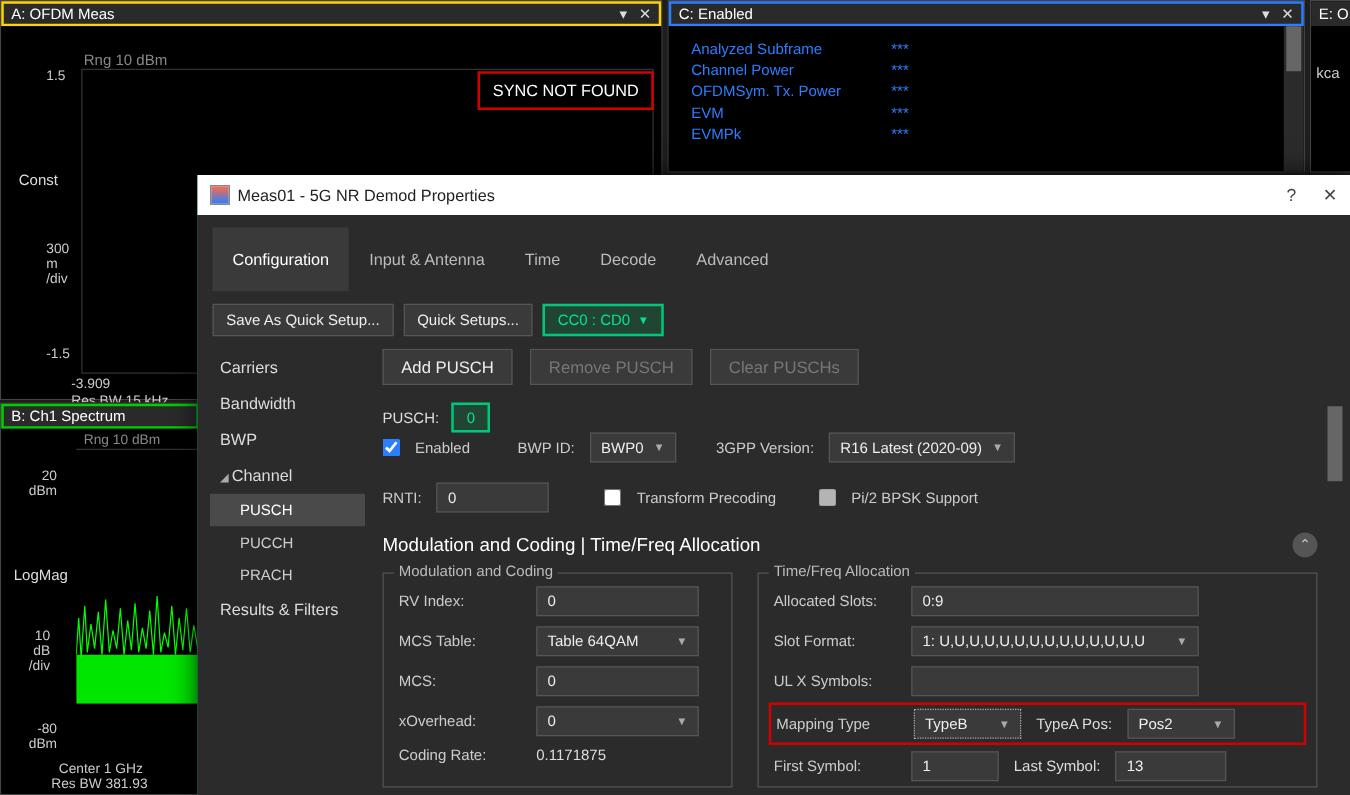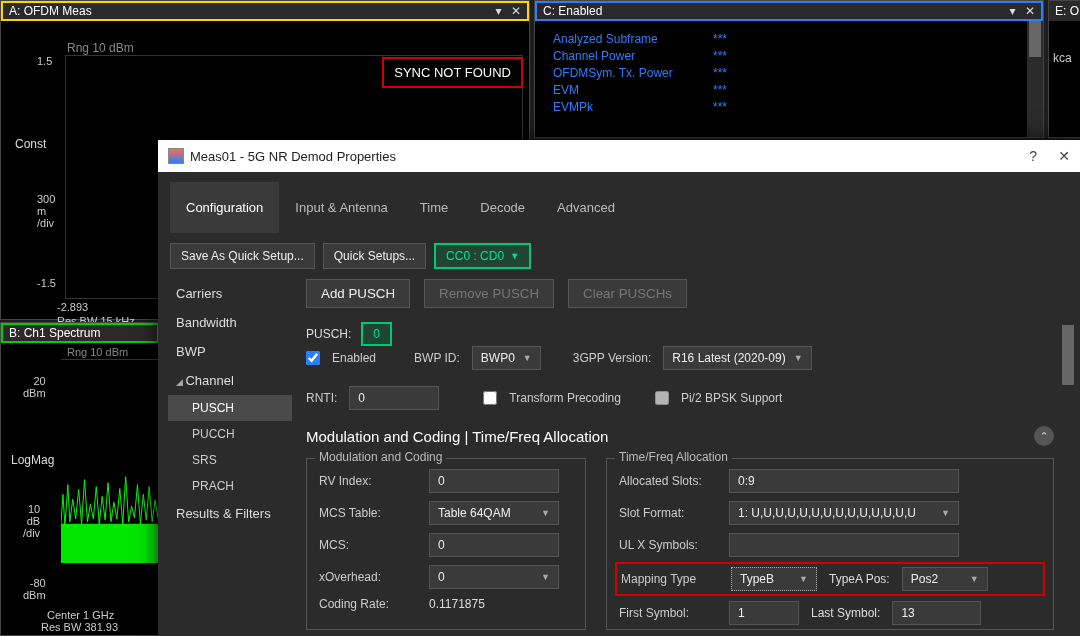--- a/index.html
+++ b/index.html
@@ -121,21 +121,21 @@
   <div class="plot">
     <div class="plotarea"></div>
     <div class="rng">Rng 10 dBm</div>
     <div class="syncbox">SYNC NOT FOUND</div>
     <div class="ylabel" style="top:34px">1.5</div>
     <div class="const">Const</div>
     <div class="ylabel" style="top:172px; white-space:pre;">300
 m
 /div</div>
     <div class="ylabel" style="bottom:30px">-1.5</div>
-    <div class="footL">-2.893</div>
+    <div class="footL">-3.909</div>
     <div class="footL" style="bottom:-8px">Res BW 15 kHz</div>
   </div>
 </div>
 
 <div id="panelC" class="panel">
   <div class="panel-title hl-blue">
     <span>C: Enabled</span>
     <span class="icons">
       <span>▾</span>
       <span>✕</span>
@@ -228,21 +228,20 @@
     </div>
 
     <div class="main">
       <div class="sidenav">
         <div class="item">Carriers</div>
         <div class="item">Bandwidth</div>
         <div class="item">BWP</div>
         <div class="item parent">Channel</div>
         <div class="sub active">PUSCH</div>
         <div class="sub">PUCCH</div>
-        <div class="sub">SRS</div>
         <div class="sub">PRACH</div>
         <div class="item">Results &amp; Filters</div>
       </div>
 
       <div class="rightpane">
         <div class="btnrow">
           <button class="btn2">Add PUSCH</button>
           <button class="btn2 dis">Remove PUSCH</button>
           <button class="btn2 dis">Clear PUSCHs</button>
         </div>

